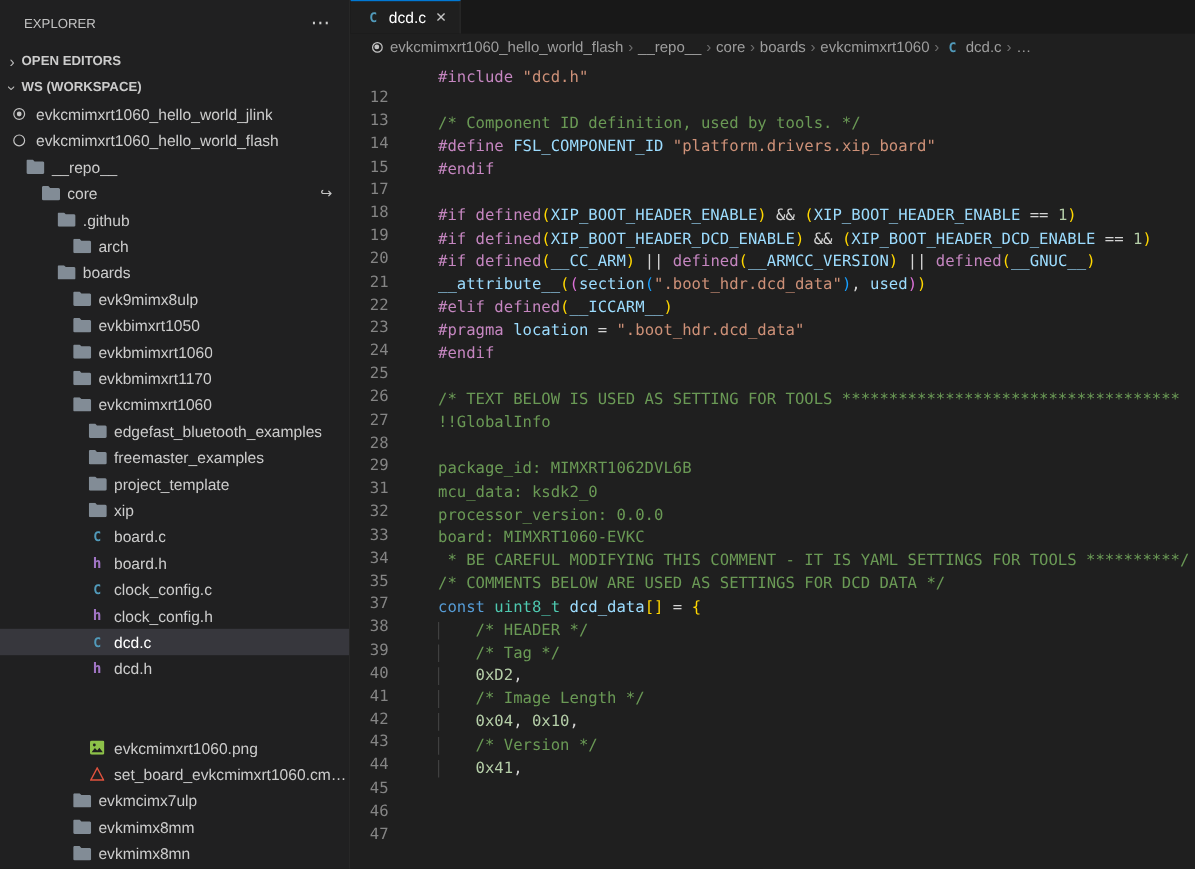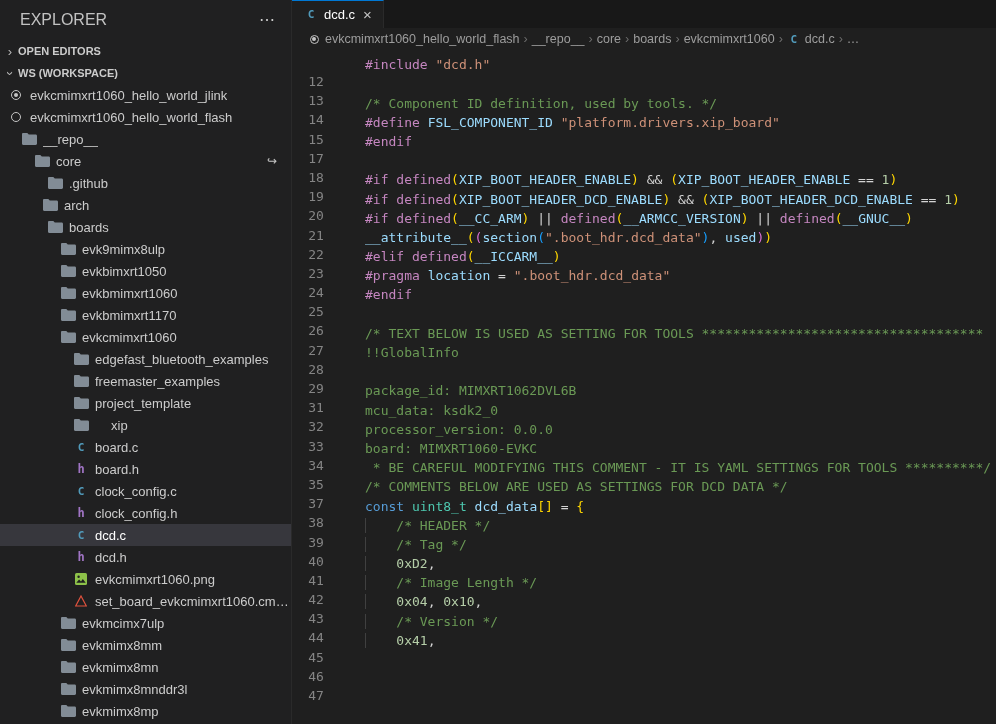--- a/index.html
+++ b/index.html
@@ -15,21 +15,21 @@
   }
   *{box-sizing:border-box;margin:0;padding:0;}
   html,body{width:996px;height:724px;overflow:hidden;background:var(--bg-editor);
     font-family:"Liberation Sans",sans-serif;}
   .app{display:flex;width:996px;height:724px;}
 
   
   .sidebar{width:292px;min-width:292px;height:724px;background:var(--bg-sidebar);
     color:var(--text);overflow:hidden;border-right:1px solid var(--panel-border);}
   .sidebar-header{height:40px;display:flex;align-items:center;padding:0 16px 0 20px;}
-  .sidebar-title{font-size:16px;color:#c2c2c2;}
+  .sidebar-title{font-size:11px;color:#c2c2c2;}
   .more{margin-left:auto;font-size:16px;color:var(--text);line-height:1;cursor:pointer;}
   .section-header{height:22px;display:flex;align-items:center;font-size:11px;
     font-weight:700;color:var(--text);cursor:pointer;padding-left:2px;}
   .chev{display:inline-block;width:16px;text-align:center;font-size:13px;
     font-weight:400;color:#b8b8b8;}
   .chev.down{transform:rotate(90deg);}
   .tree{width:100%;}
   .tree-row{height:22px;display:flex;align-items:center;font-size:13px;
     white-space:nowrap;overflow:hidden;cursor:pointer;color:var(--text);}
   .tree-row.selected{background:var(--selected-row);color:#ffffff;}
@@ -127,21 +127,21 @@
           <span class="tree-badge" data-name="symlink-arrow-icon">↪</span>
         </div>
         <div class="tree-row" data-name="tree-item-.github" style="padding-left: 47px;">
           <span class="icon" data-name="folder-icon">
             <svg width="15" height="12" viewBox="0 0 15 12">
               <path d="M0 1.2C0 .5.5 0 1.2 0h4.1l1.5 1.6h6.9c.7 0 1.3.6 1.3 1.3v7.9c0 .7-.6 1.2-1.3 1.2H1.2C.5 12 0 11.4 0 10.8z" fill="currentColor"></path>
             </svg>
           </span>
           <span class="tree-label" data-name="tree-item-label">.github</span>
         </div>
-        <div class="tree-row" data-name="tree-item-arch" style="padding-left: 42px;">
+        <div class="tree-row" data-name="tree-item-arch" style="padding-left: 60px;">
           <span class="icon" data-name="folder-icon">
             <svg width="15" height="12" viewBox="0 0 15 12">
               <path d="M0 1.2C0 .5.5 0 1.2 0h4.1l1.5 1.6h6.9c.7 0 1.3.6 1.3 1.3v7.9c0 .7-.6 1.2-1.3 1.2H1.2C.5 12 0 11.4 0 10.8z" fill="currentColor"></path>
             </svg>
           </span>
           <span class="tree-label" data-name="tree-item-label">arch</span>
         </div>
         <div class="tree-row" data-name="tree-item-boards" style="padding-left: 47px;">
           <span class="icon" data-name="folder-icon">
             <svg width="15" height="12" viewBox="0 0 15 12">
@@ -207,21 +207,21 @@
           <span class="tree-label" data-name="tree-item-label">freemaster_examples</span>
         </div>
         <div class="tree-row" data-name="tree-item-project_template" style="padding-left: 73px;">
           <span class="icon" data-name="folder-icon">
             <svg width="15" height="12" viewBox="0 0 15 12">
               <path d="M0 1.2C0 .5.5 0 1.2 0h4.1l1.5 1.6h6.9c.7 0 1.3.6 1.3 1.3v7.9c0 .7-.6 1.2-1.3 1.2H1.2C.5 12 0 11.4 0 10.8z" fill="currentColor"></path>
             </svg>
           </span>
           <span class="tree-label" data-name="tree-item-label">project_template</span>
         </div>
-        <div class="tree-row" data-name="tree-item-xip" style="padding-left: 73px; gap: 16px;">
+        <div class="tree-row" data-name="tree-item-xip" style="padding-left: 73px;">
           <span class="icon" data-name="folder-icon">
             <svg width="15" height="12" viewBox="0 0 15 12">
               <path d="M0 1.2C0 .5.5 0 1.2 0h4.1l1.5 1.6h6.9c.7 0 1.3.6 1.3 1.3v7.9c0 .7-.6 1.2-1.3 1.2H1.2C.5 12 0 11.4 0 10.8z" fill="currentColor"></path>
             </svg>
           </span>
           <span class="tree-label" data-name="tree-item-label">xip</span>
         </div>
         <div class="tree-row" data-name="tree-item-board.c" style="padding-left: 73px;">
           <span class="icon" data-name="c-file-icon">
             <span class="glyph c-file-icon">C</span>
@@ -251,21 +251,21 @@
             <span class="glyph c-file-icon">C</span>
           </span>
           <span class="tree-label" data-name="tree-item-label">dcd.c</span>
         </div>
         <div class="tree-row" data-name="tree-item-dcd.h" style="padding-left: 73px;">
           <span class="icon" data-name="h-file-icon">
             <span class="glyph h-file-icon">h</span>
           </span>
           <span class="tree-label" data-name="tree-item-label">dcd.h</span>
         </div>
-        <div class="tree-row" data-name="tree-item-evkcmimxrt1060.png" style="padding-left: 73px;">
+        <div class="tree-row" data-name="tree-item-evkcmimxrt1060.png" style="padding-left: 73px; margin-top: 44px;">
           <span class="icon" data-name="image-file-icon">
             <svg width="12" height="12" viewBox="0 0 12 12">
               <rect width="12" height="12" rx="1.5" fill="currentColor"></rect>
               <circle cx="3.6" cy="3.8" r="1.2" fill="#1f1f1f"></circle>
               <path d="M1.3 9.8l2.8-3.4 1.9 2.1 1.8-2.4 2.9 3.7z" fill="#1f1f1f"></path>
             </svg>
           </span>
           <span class="tree-label" data-name="tree-item-label">evkcmimxrt1060.png</span>
         </div>
         <div class="tree-row" data-name="tree-item-set_board_evkcmimxrt1060.cmake" style="padding-left: 73px;">

